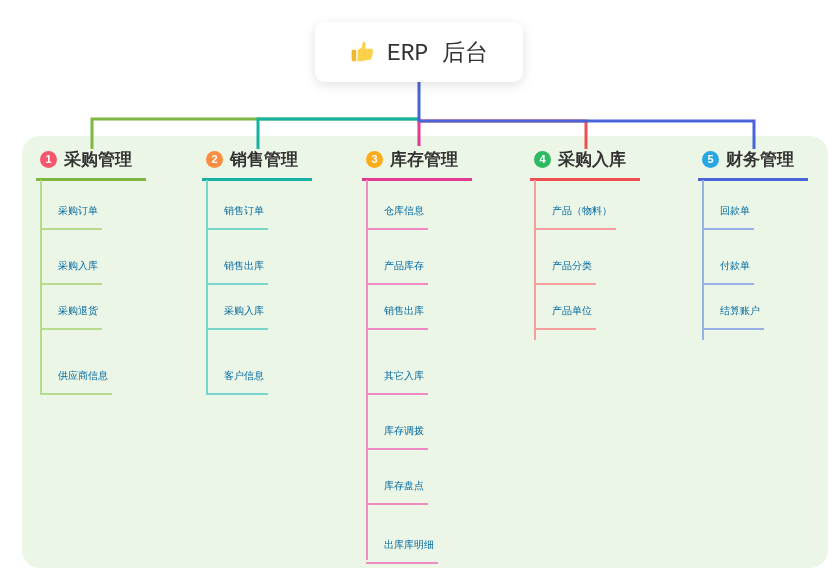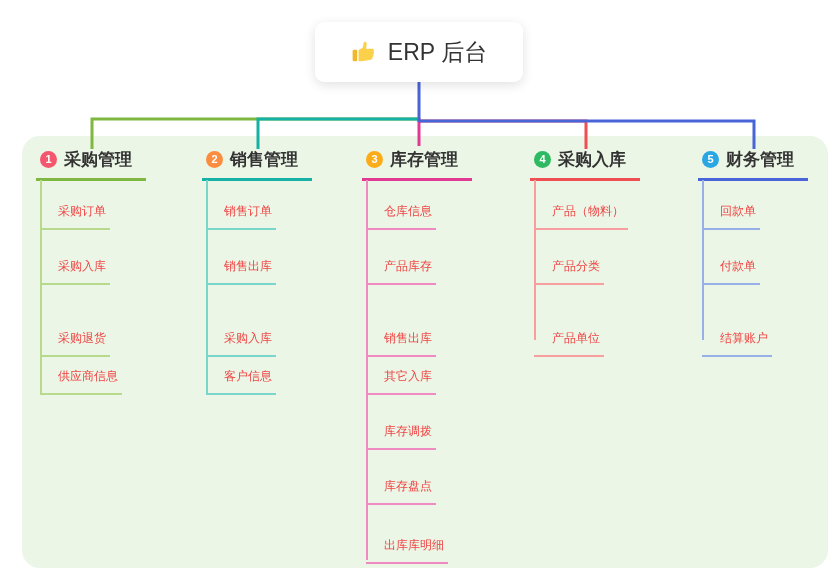--- a/index.html
+++ b/index.html
@@ -7,40 +7,40 @@
   .canvas{position:relative;width:839px;height:588px;background:#ffffff;overflow:hidden;}
 
   .panel{position:absolute;left:22px;top:136px;width:806px;height:432px;
          background:#ecf6e6;border-radius:18px;}
 
   .connectors{position:absolute;left:0;top:0;width:839px;height:588px;pointer-events:none;}
 
   .root-node{position:absolute;left:315px;top:22px;width:208px;height:60px;
              background:#ffffff;border-radius:9px;box-shadow:0 3px 12px rgba(0,0,0,.12);
              display:flex;align-items:center;justify-content:center;gap:11px;
-             font-size:23px;font-weight:500;color:#333;}
+             font-size:23px;font-weight:500;color:#333;font-family:Liberation Mono, monospace;}
   .thumb{display:inline-flex;width:26px;height:26px;}
 
   .branch{position:absolute;top:0;left:var(--x);width:0;}
   .b1{--x:40px;--c:#7eb840;--lc:#b8da8c;--bc:#f4566d;--vh:215px}
   .b2{--x:206px;--c:#14b1a4;--lc:#79d6cb;--bc:#fb8d40;--vh:215px}
   .b3{--x:366px;--c:#e03a92;--lc:#ef8ac2;--bc:#fbac18;--vh:380px}
   .b4{--x:534px;--c:#ef4e52;--lc:#f89e9e;--bc:#2eba62;--vh:160px}
   .b5{--x:702px;--c:#4964d9;--lc:#97b1e8;--bc:#2aa7e2;--vh:160px}
 
   .branch-header{position:absolute;left:-4px;top:148px;display:inline-flex;align-items:center;
                  gap:7px;padding:0 14px 7px 4px;border-bottom:3px solid var(--c);
                  font-size:17px;font-weight:600;color:#333;white-space:nowrap;cursor:pointer;}
   .badge{display:inline-block;width:17px;height:17px;border-radius:50%;background:var(--bc);
          color:#fff;font-size:11px;font-weight:700;line-height:17px;text-align:center;}
   .vline{position:absolute;left:0;top:180px;width:2px;height:var(--vh);background:var(--lc);}
 
   .child{position:absolute;left:0;padding:0 4px 7px 18px;border-bottom:2px solid var(--lc);
-         font-size:12px;line-height:20px;color:#ef4444;white-space:nowrap;cursor:pointer;}
-  .r0{top:201px}.r1{top:256px}.r2{top:328px}.r3{top:366px}
+         font-size:10px;line-height:20px;color:#0369a1;white-space:nowrap;cursor:pointer;}
+  .r0{top:201px}.r1{top:256px}.r2{top:301px}.r3{top:366px}
   .r4{top:421px}.r5{top:476px}.r6{top:535px}
 </style>
 </head>
 <body>
 
 <div class="canvas">
 
   <div class="panel"></div>
 
   <svg class="connectors" viewBox="0 0 839 588" fill="none" stroke-linecap="butt">

